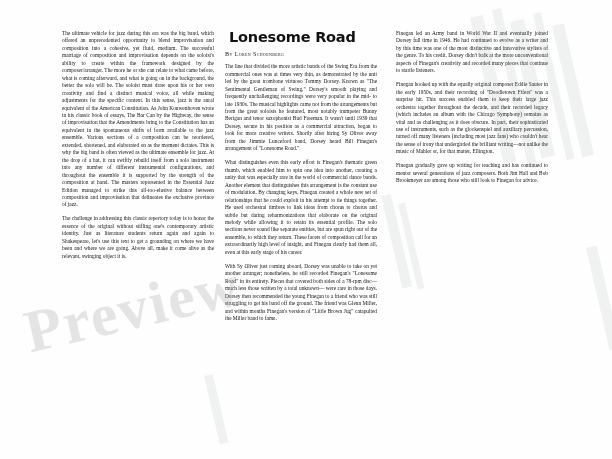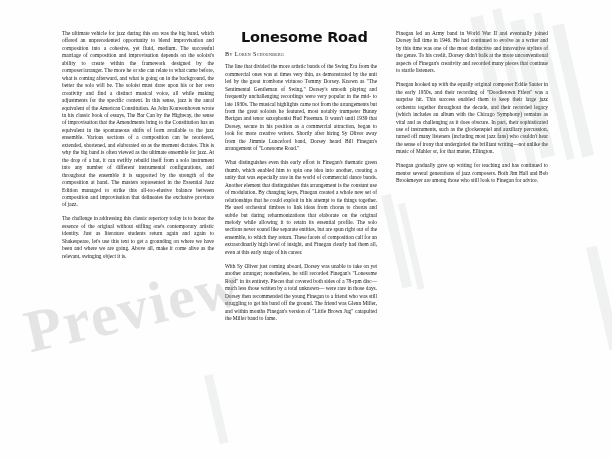--- a/index.html
+++ b/index.html
@@ -95,21 +95,21 @@
   .col p:last-child { margin-bottom: 0; }
 
   
   .headline {
     font-family: "DejaVu Sans", "Liberation Sans", sans-serif;
     font-size: 14.5px;
     font-weight: bold;
     letter-spacing: -0.2px;
     color: #111111;
     line-height: 1;
-    margin: 0 0 6px 16px;
+    margin: 0 0 6px 4px;
   }
   .byline {
     font-family: "Liberation Serif", "DejaVu Serif", serif;
     font-size: 6.2px;
     color: #1a1a1a;
     margin: 0 0 7px 0;
     letter-spacing: 0.15px;
     line-height: 1;
   }
   .byline .smallcaps {

